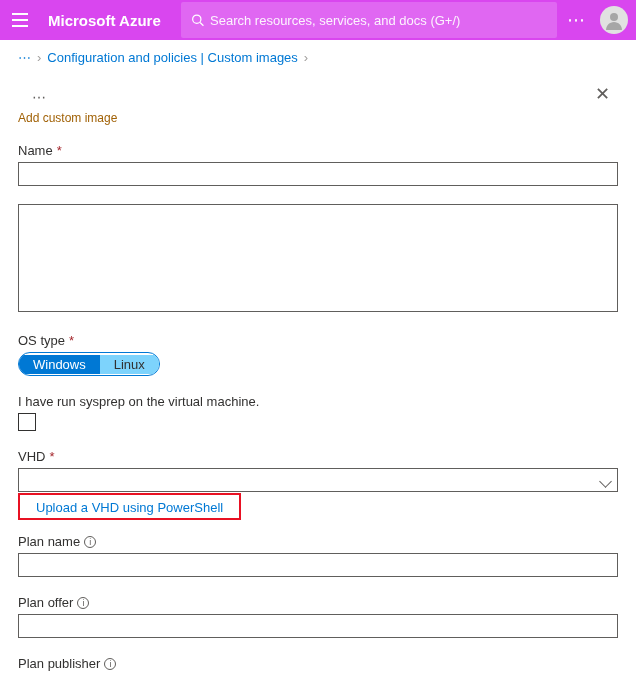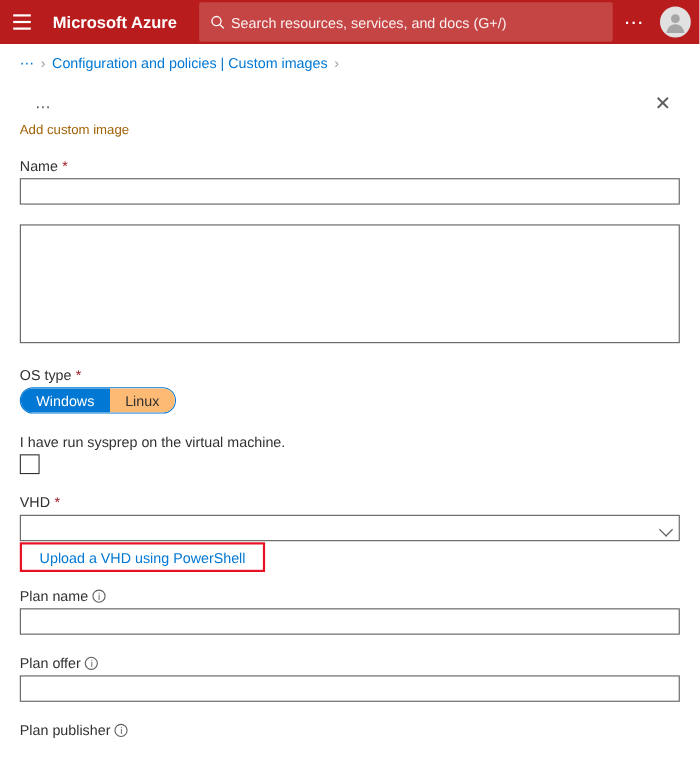--- a/index.html
+++ b/index.html
@@ -6,21 +6,21 @@
     body {
       font-family: "Segoe UI", Arial, sans-serif;
       font-size: 13px;
       color: #323130;
       width: 636px;
       height: 690px;
       overflow: hidden;
       background: #fff;
     }
     .topbar {
-      background: #b91c1c;
+      background: #d946ef;
       height: 40px;
       display: flex;
       align-items: center;
       padding: 0 8px;
       gap: 10px;
     }
     .hamburger {
       width: 24px;
       height: 24px;
       display: flex;
@@ -158,28 +158,29 @@
       font-size: 13px;
       resize: none;
       outline: none;
     }
     .pill-group {
       display: inline-flex;
       border: 1px solid #0078d4;
       border-radius: 14px;
       overflow: hidden;
       height: 24px;
+      align-items: center;
     }
     .pill {
       padding: 2px 14px;
       font-size: 13px;
       display: flex;
       align-items: center;
       cursor: pointer;
-      background: #fdba74;
+      background: #7dd3fc;
       color: #323130;
     }
     .pill.active {
       background: #0078d4;
       color: #fff;
     }
     .checkbox {
       width: 18px;
       height: 18px;
       border: 1px solid #323130;

